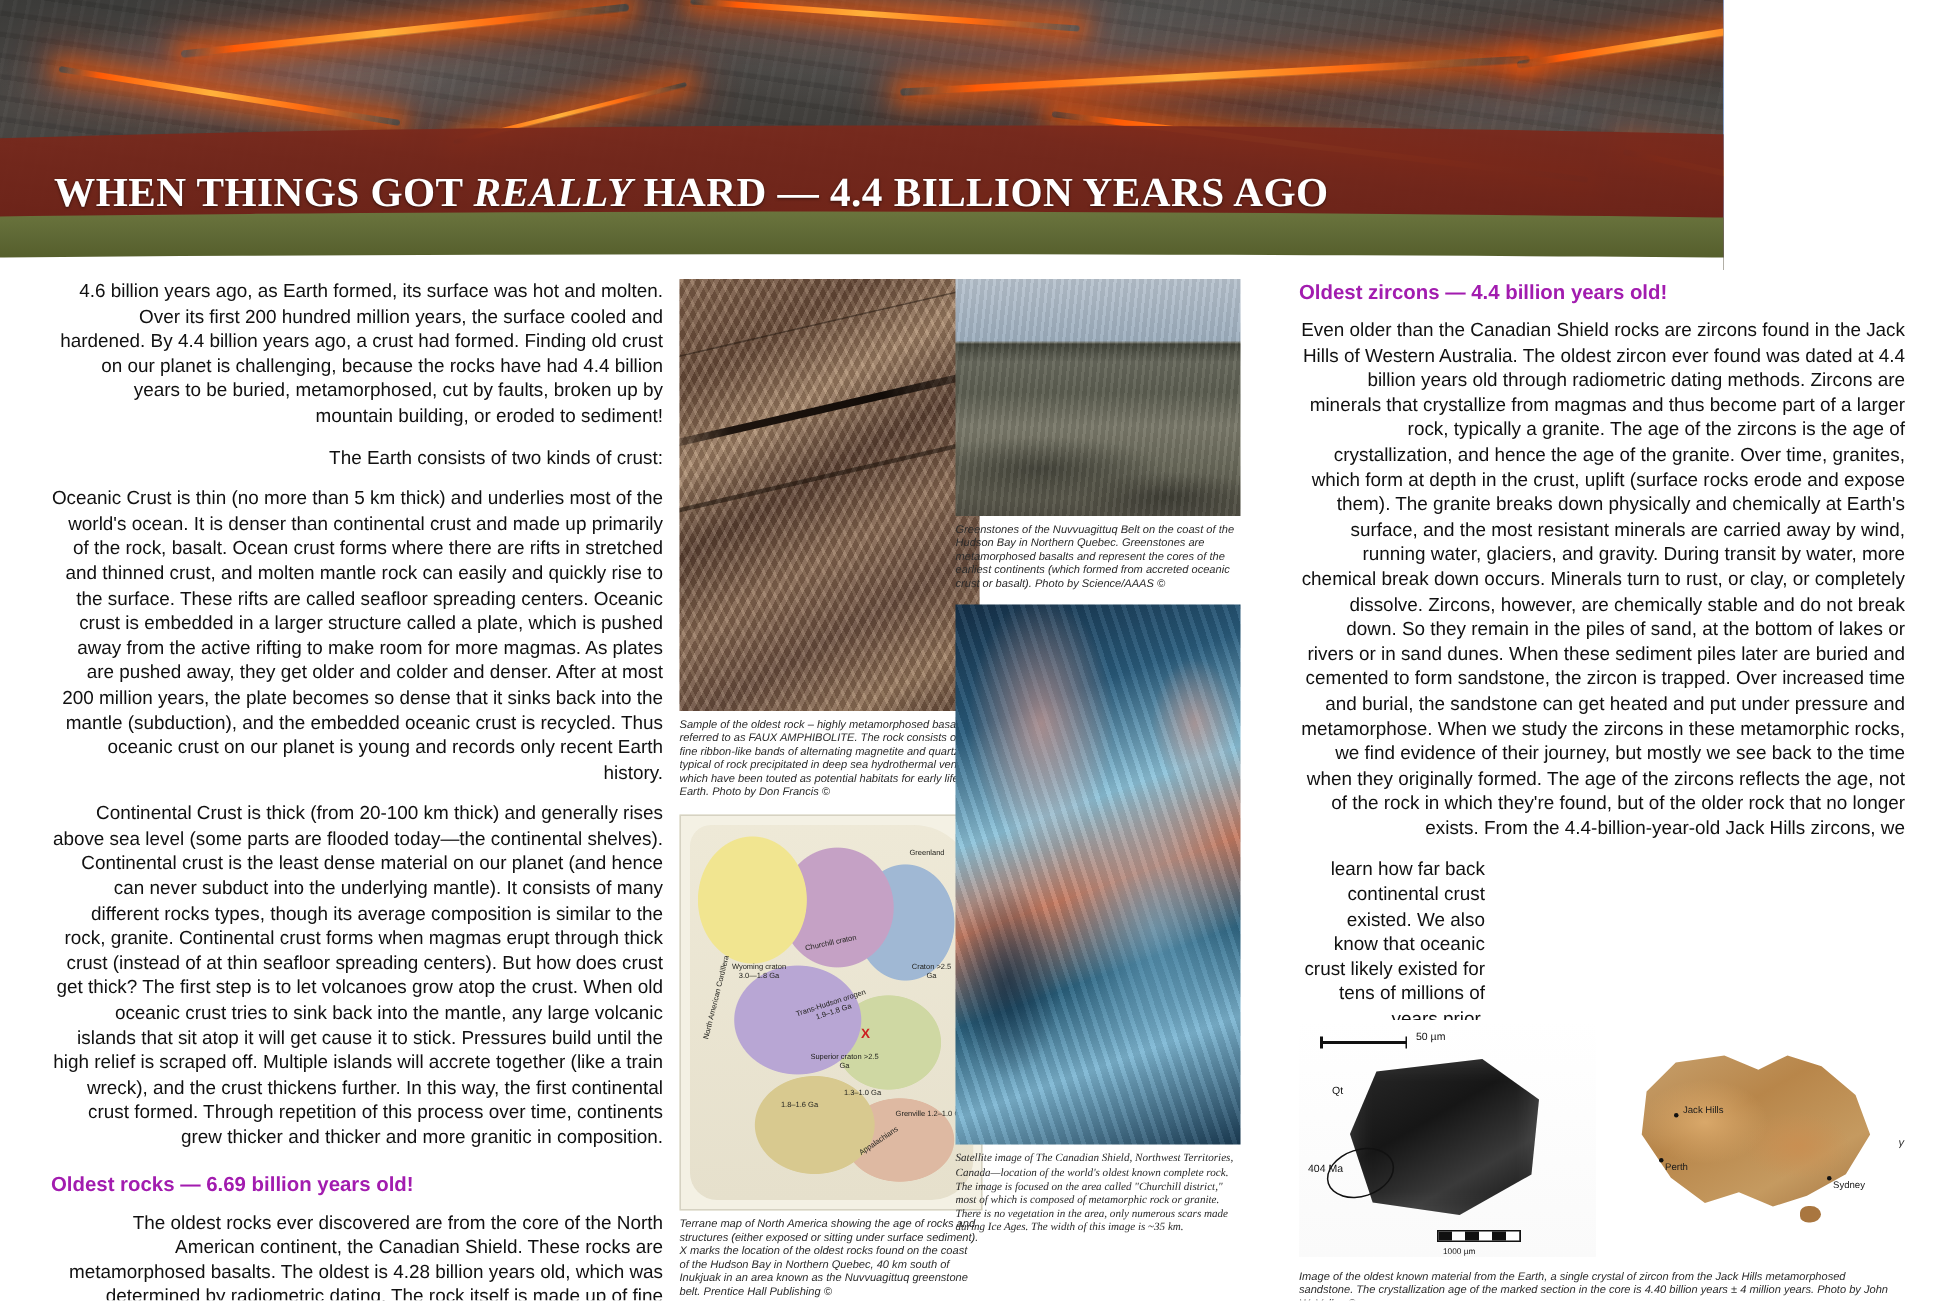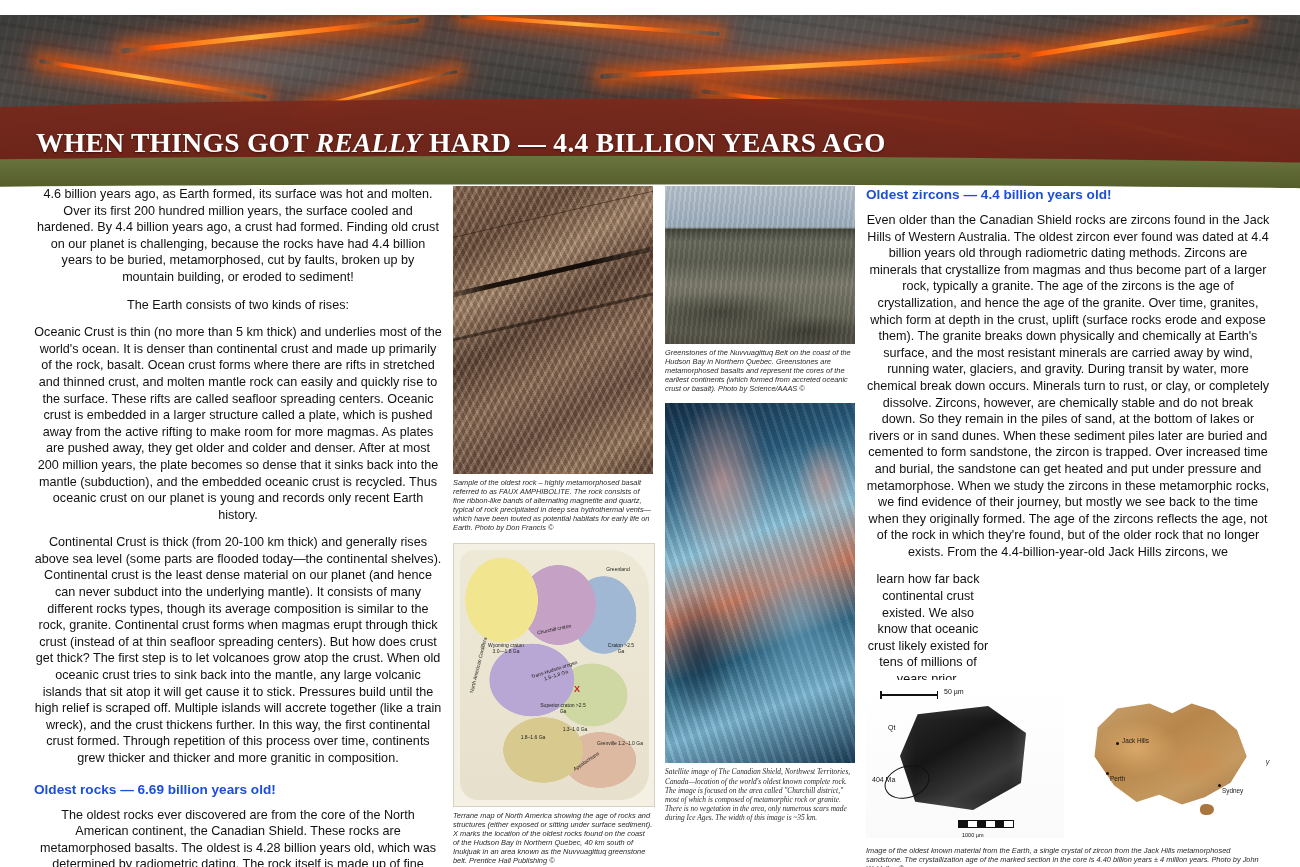--- a/index.html
+++ b/index.html
@@ -19,22 +19,22 @@
     position: relative;
     width: 1300px;
     height: 867px;
     overflow: hidden;
     background: #ffffff;
   }
 
   
   .banner {
     position: absolute;
-    top: 15px; left: 0;
-    width: 1300px;
+    top: 0; left: 0;
+    width: 1149px;
     height: 180px;
     overflow: hidden;
     background: #3b82f6;
   }
   .lava-base {
     position: absolute;
     inset: 0;
     background:
       radial-gradient(ellipse 300px 60px at 18% 28%, rgba(120,120,120,.55), rgba(0,0,0,0) 70%),
       radial-gradient(ellipse 420px 80px at 62% 16%, rgba(110,110,110,.45), rgba(0,0,0,0) 70%),
@@ -111,37 +111,37 @@
     left: 0;
     width: 1300px;
     height: 681px;
   }
   .col {
     position: absolute;
     top: 0;
   }
   .col-left  { left: 34px;  width: 408px; }
   .col-mid-a { left: 453px; width: 200px; }
-  .col-mid-b { left: 665px; width: 190px; }
+  .col-mid-b { left: 637px; width: 190px; }
   .col-right { left: 866px; width: 404px; }
 
   p.body {
     margin: 0 0 11px 0;
     font-size: 12.6px;
     line-height: 16.6px;
     color: #111;
-    text-align: center;
+    text-align: right;
   }
   p.body b { font-weight: normal; }
   h2.sub {
     margin: 14px 0 9px 0;
     font-size: 13.6px;
     font-weight: bold;
     line-height: 17px;
-    color: #1d4ed8;
+    color: #a21caf;
   }
   .right-wrap-text {
     font-size: 12.6px;
     line-height: 16.6px;
   }
 
   
   .fig { position: absolute; }
   .fig img, .fig .ph { display: block; }
   .cap {
@@ -363,21 +363,21 @@
     <div class="swoosh swoosh-dark"></div>
     <div class="swoosh swoosh-green"></div>
     <div class="swoosh swoosh-white"></div>
     <div class="headline"><span>WHEN THINGS GOT </span><em>REALLY</em><span> HARD — 4.4 BILLION YEARS AGO</span></div>
   </div>
 
   <div class="content">
 
     <div class="col col-left">
       <p class="body">4.6 billion years ago, as Earth formed, its surface was hot and molten. Over its first 200 hundred million years, the surface cooled and hardened. By 4.4 billion years ago, a crust had formed. Finding old crust on our planet is challenging, because the rocks have had 4.4 billion years to be buried, metamorphosed, cut by faults, broken up by mountain building, or eroded to sediment!</p>
-      <p class="body">The Earth consists of two kinds of rises:</p>
+      <p class="body">The Earth consists of two kinds of crust:</p>
       <p class="body"><b>Oceanic Crust</b><span> is thin (no more than 5 km thick) and underlies most of the world's ocean. It is denser than continental crust and made up primarily of the rock, </span><b>basalt</b><span>. Ocean crust forms where there are rifts in stretched and thinned crust, and molten mantle rock can easily and quickly rise to the surface. These rifts are called </span><b>seafloor spreading centers</b><span>. Oceanic crust is embedded in a larger structure called a plate, which is pushed away from the active rifting to make room for more magmas. As plates are pushed away, they get older and colder and denser. After at most 200 million years, the plate becomes so dense that it sinks back into the mantle (</span><b>subduction</b><span>), and the embedded oceanic crust is recycled. Thus oceanic crust on our planet is young and records only recent Earth history.</span></p>
       <p class="body"><b>Continental Crust</b><span> is thick (from 20-100 km thick) and generally rises above sea level (some parts are flooded today—the continental shelves). Continental crust is the least dense material on our planet (and hence can never subduct into the underlying mantle). It consists of many different rocks types, though its average composition is similar to the rock, </span><b>granite</b><span>. Continental crust forms when magmas erupt through thick crust (instead of at thin seafloor spreading centers). But how does crust get thick? The first step is to let volcanoes grow atop the crust. When old oceanic crust tries to sink back into the mantle, any large volcanic islands that sit atop it will get cause it to stick. Pressures build until the high relief is scraped off. Multiple islands will accrete together (like a train wreck), and the crust thickens further. In this way, the first continental crust formed. Through repetition of this process over time, continents grew thicker and thicker and more granitic in composition.</span></p>
       <h2 class="sub">Oldest rocks — 6.69 billion years old!</h2>
       <p class="body">The oldest rocks ever discovered are from the core of the North American continent, the Canadian Shield. These rocks are metamorphosed basalts. The oldest is 4.28 billion years old, which was determined by radiometric dating. The rock itself is made up of fine ribbon-like bands of alternating magnetite and quartz. This feature is typical of rock precipitated in deep sea hydrothermal vents—which have been touted as potential habitats for early life on Earth. The ancient rocks were found in Northern Quebec, along the coast of Hudson Bay.</p>
     </div>
 
     <div class="col col-mid-a">
       <div class="fig" style="position:relative;">
         <div class="ph ph-amphibolite"></div>
         <div class="cap">Sample of the oldest rock – highly metamorphosed basalt referred to as FAUX AMPHIBOLITE. The rock consists of fine ribbon-like bands of alternating magnetite and quartz, typical of rock precipitated in deep sea hydrothermal vents—which have been touted as potential habitats for early life on Earth. Photo by Don Francis ©</div>

